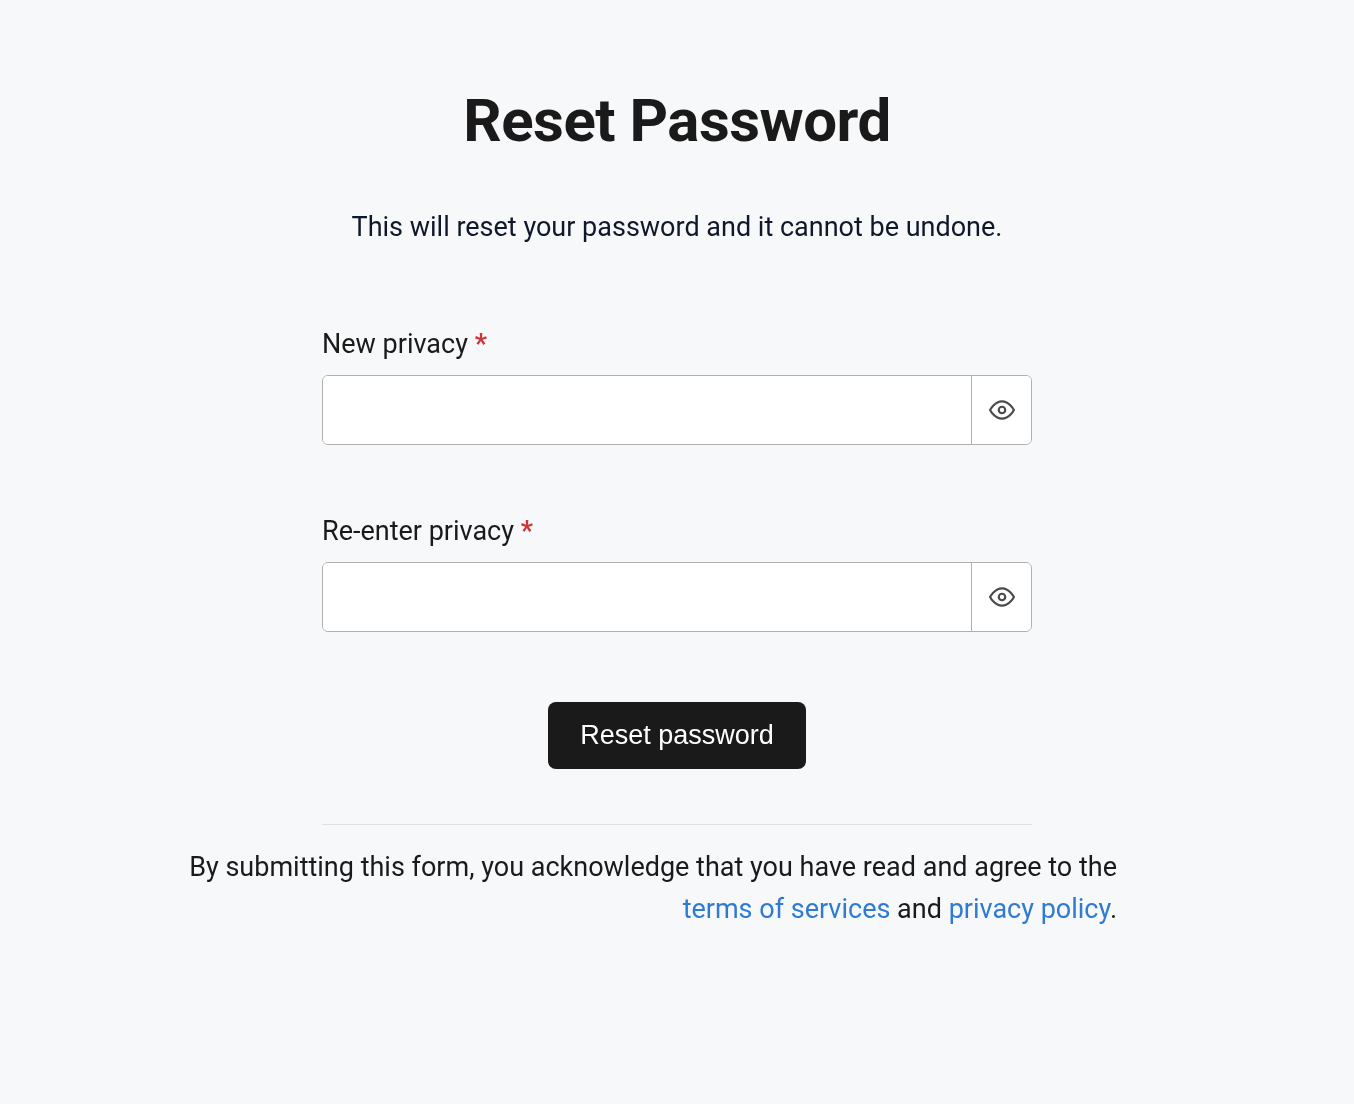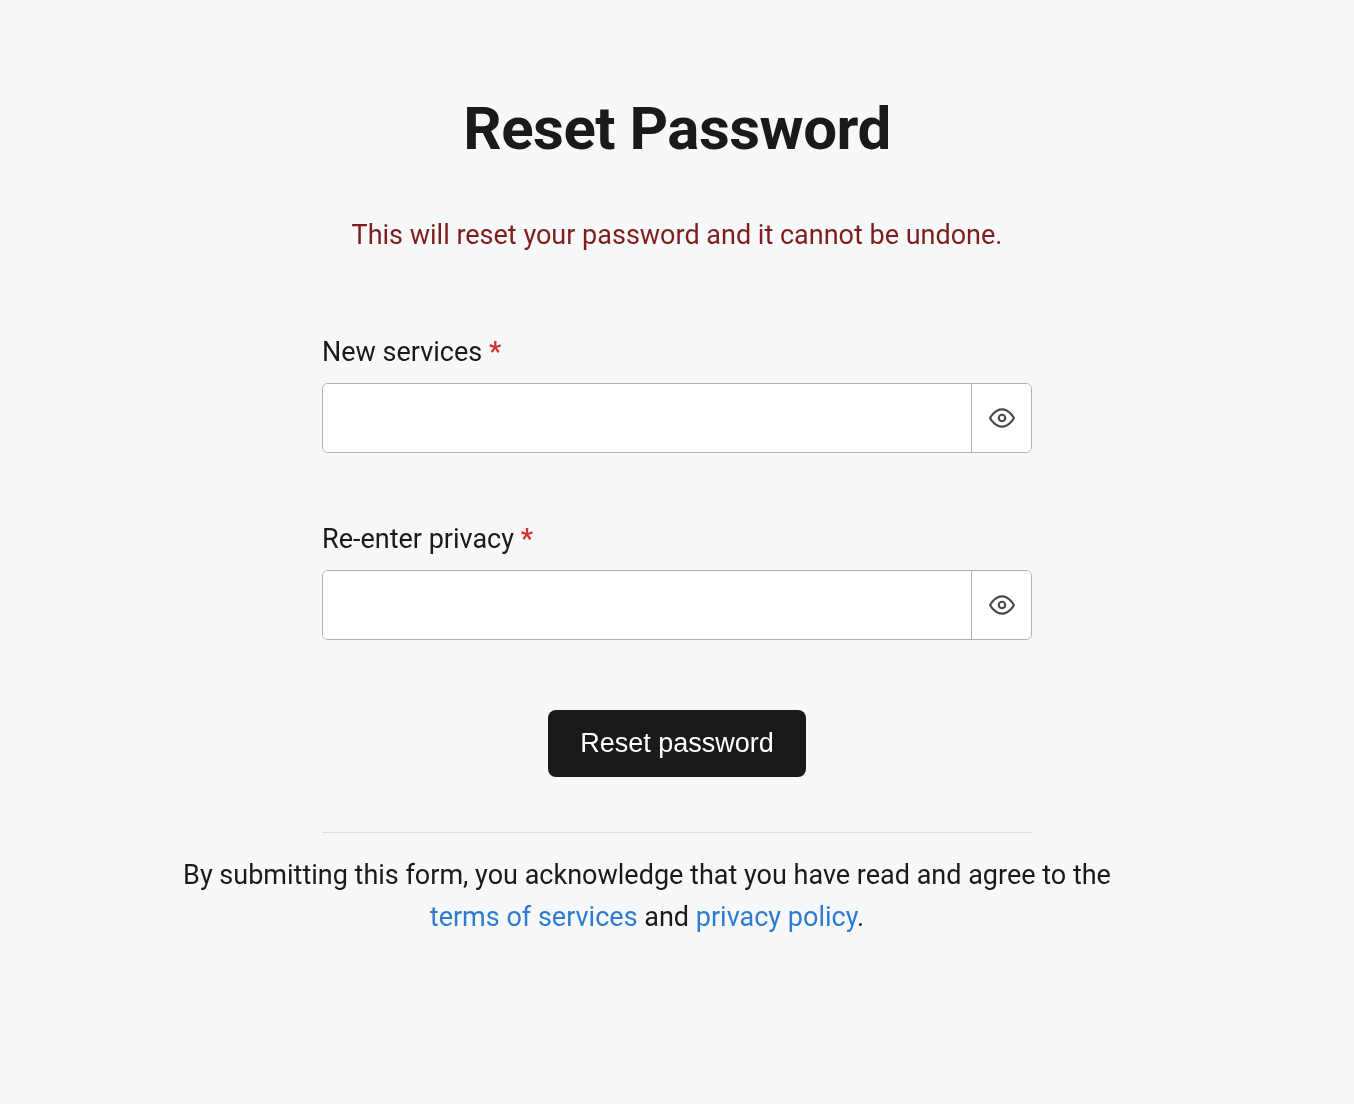--- a/index.html
+++ b/index.html
@@ -9,34 +9,34 @@
     }
     body {
       font-family: -apple-system, BlinkMacSystemFont, "Segoe UI", Roboto, Helvetica, Arial, sans-serif;
       background: #f7f8f9;
       width: 1354px;
       height: 1104px;
       padding-top: 85px;
     }
     .container {
       width: 710px;
-      margin: 8px auto;
+      margin: 0 auto;
     }
     .heading {
       font-size: 60px;
       font-weight: 700;
       color: #1a1a1a;
       text-align: center;
       margin-bottom: 55px;
       letter-spacing: -0.5px;
     }
     .subheading {
       font-size: 27px;
       font-weight: 400;
-      color: #7f1d1d;
+      color: #0f172a;
       text-align: center;
       margin-bottom: 85px;
     }
     .form {
       width: 710px;
       margin: 0 auto;
     }
     .field {
       margin-bottom: 70px;
     }
@@ -108,21 +108,21 @@
       margin-left: auto;
       margin-right: auto;
     }
     .disclaimer {
       font-size: 27px;
       line-height: 1.55;
       color: #1a1a1a;
       width: 1000px;
       margin: 0 auto;
       padding: 0 60px 0 0;
-      text-align: center;
+      text-align: right;
     }
     .disclaimer a {
       color: #2f7bd1;
       text-decoration: none;
     }
     .outer {
       width: 1000px;
       margin: 0 auto;
     }
   </style>
@@ -130,21 +130,21 @@
 <body>
 
 <div class="outer">
   <div class="container">
     <h1 class="heading">Reset Password</h1>
     <p class="subheading">This will reset your password and it cannot be undone.</p>
 
     <form class="form">
       <div class="field">
         <label class="label">
-          <span>New services</span>
+          <span>New privacy</span>
           <span class="required">*</span>
         </label>
         <div class="input-group">
           <input type="password" class="input" value="" style="">
           <button type="button" class="eye-button">
             <svg viewBox="0 0 24 24">
               <path d="M1 12s4-8 11-8 11 8 11 8-4 8-11 8-11-8-11-8z"></path>
               <circle cx="12" cy="12" r="3"></circle>
             </svg>
           </button>

